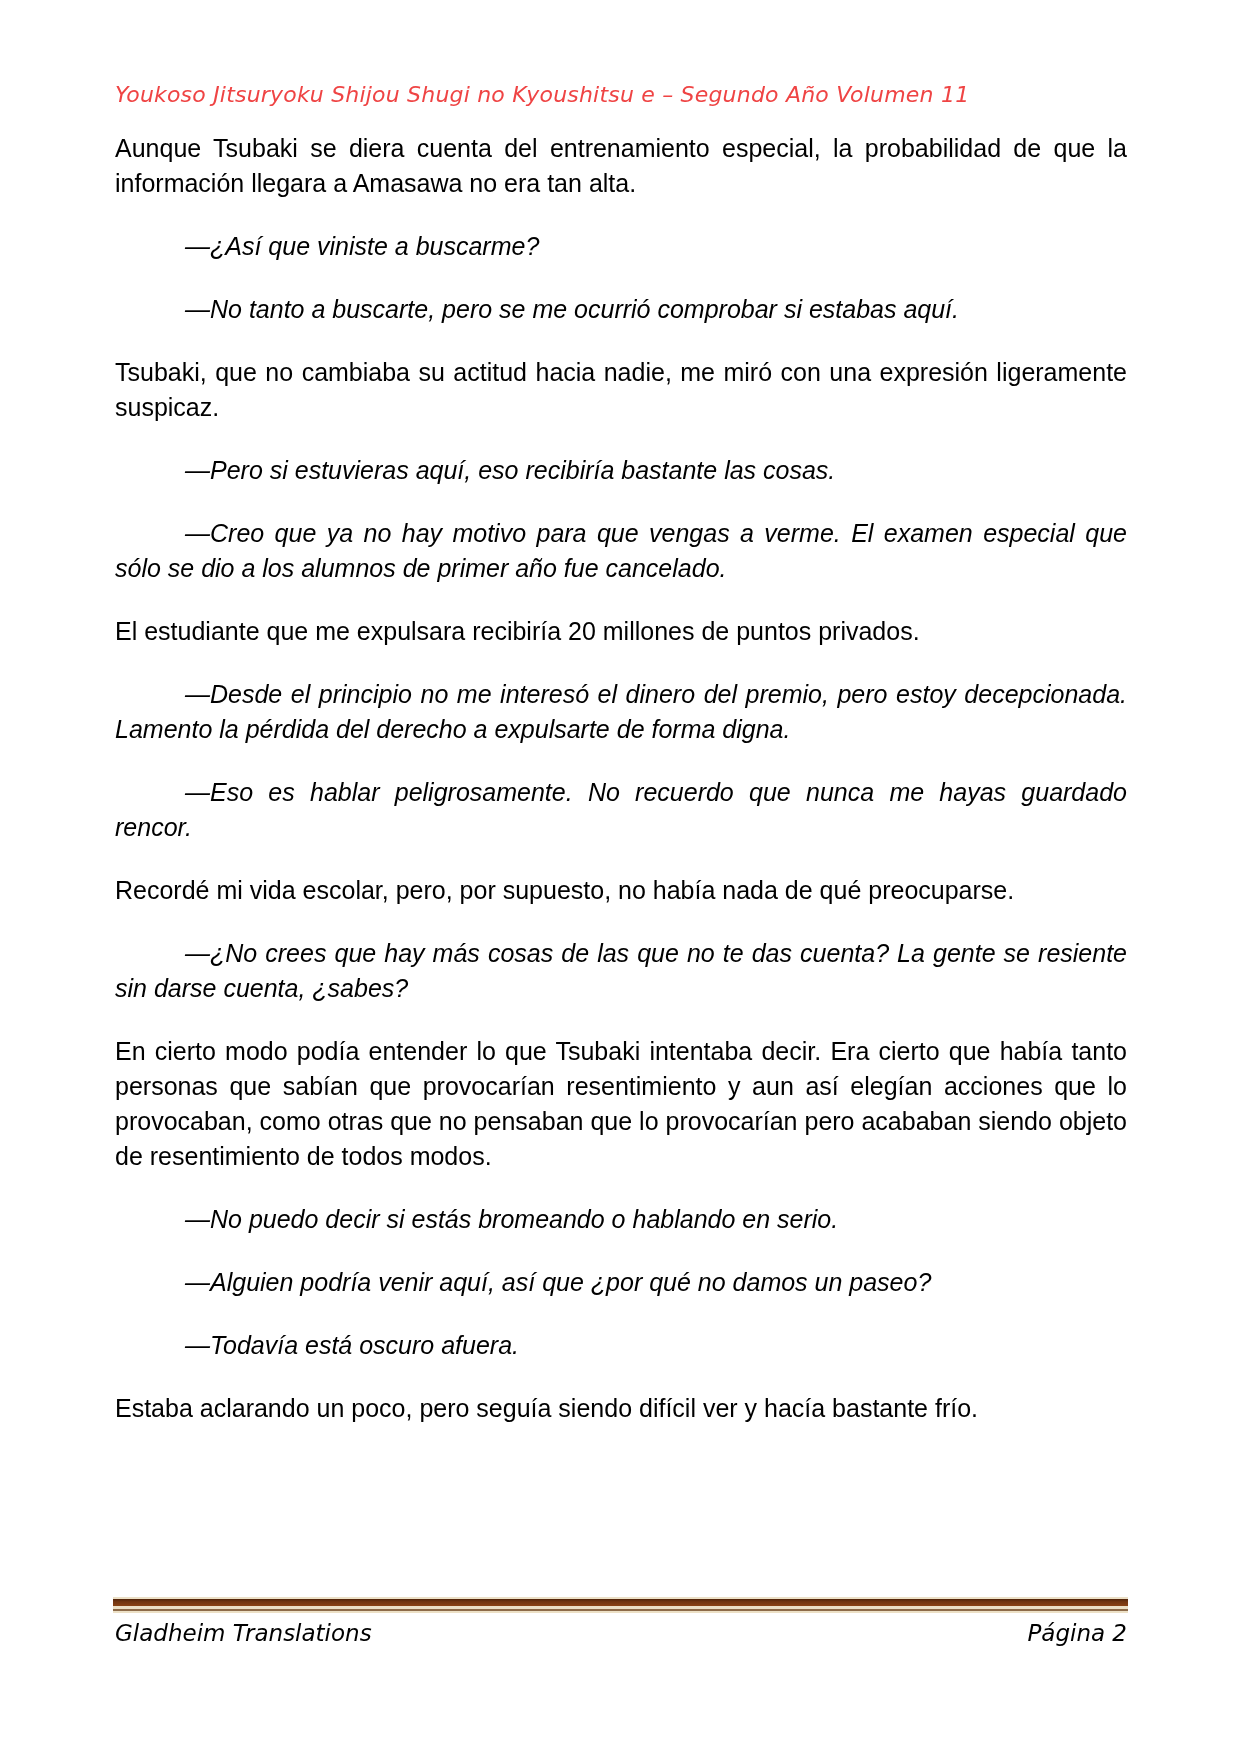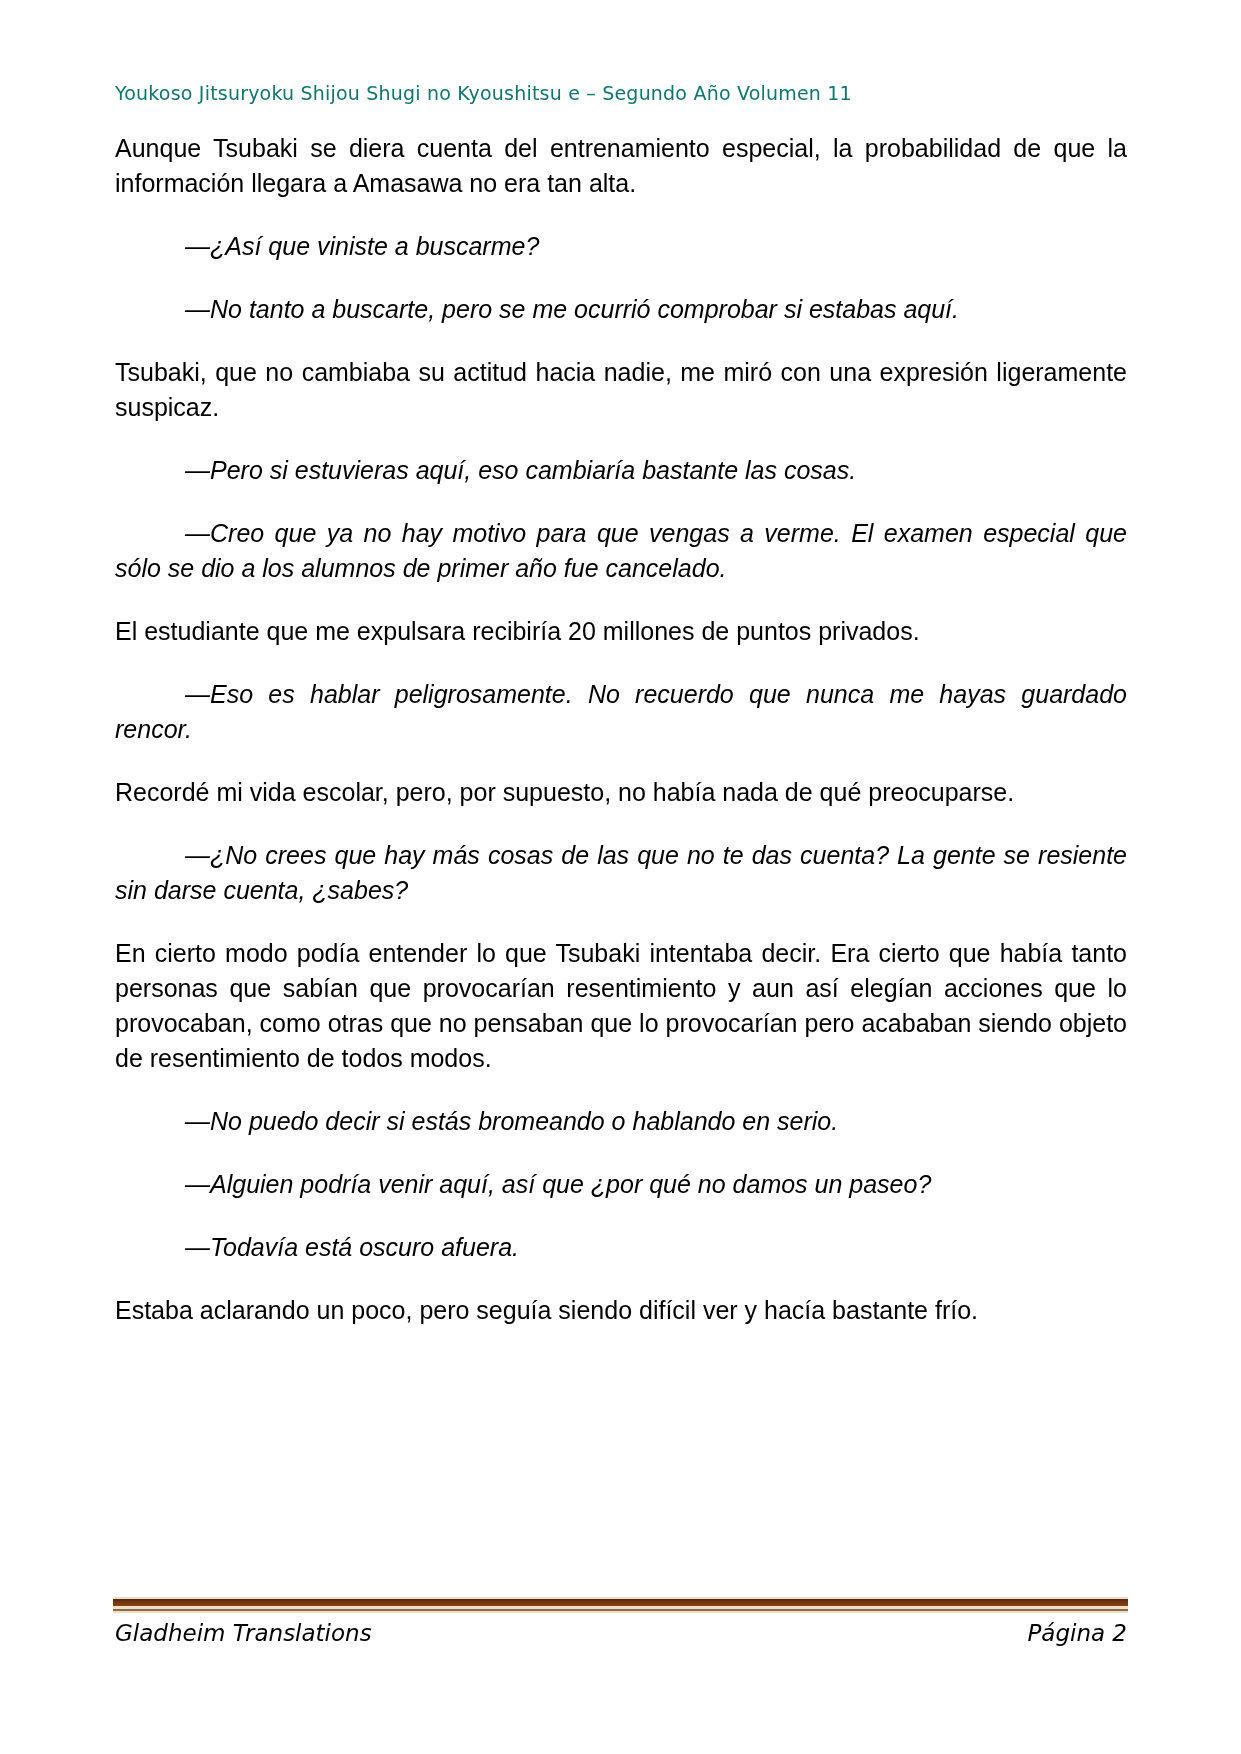--- a/index.html
+++ b/index.html
@@ -16,24 +16,25 @@
     font-family: "Liberation Sans", sans-serif;
     overflow: hidden;
   }
   
   .doc-header {
     position: absolute;
     left: 115px;
     top: 82px;
     width: 1012px;
     font-family: "DejaVu Sans", sans-serif;
-    font-size: 19px;
+    font-style: italic;
+    font-size: 22px;
     letter-spacing: 0.2px;
     white-space: nowrap;
-    color: #0f766e;
+    color: #ef4444;
   }
   
   .content {
     position: absolute;
     left: 115px;
     top: 131px;
     width: 1012px;
   }
   .content p {
     margin: 0 0 28px 0;
@@ -89,23 +90,24 @@
 
 <div class="page">
 
   <div class="doc-header">Youkoso Jitsuryoku Shijou Shugi no Kyoushitsu e – Segundo Año Volumen 11</div>
 
   <div class="content">
     <p class="narration">Aunque Tsubaki se diera cuenta del entrenamiento especial, la probabilidad de que la información llegara a Amasawa no era tan alta.</p>
     <p class="dialogue">—¿Así que viniste a buscarme?</p>
     <p class="dialogue">—No tanto a buscarte, pero se me ocurrió comprobar si estabas aquí.</p>
     <p class="narration">Tsubaki, que no cambiaba su actitud hacia nadie, me miró con una expresión ligeramente suspicaz.</p>
-    <p class="dialogue">—Pero si estuvieras aquí, eso cambiaría bastante las cosas.</p>
+    <p class="dialogue">—Pero si estuvieras aquí, eso recibiría bastante las cosas.</p>
     <p class="dialogue">—Creo que ya no hay motivo para que vengas a verme. El examen especial que sólo se dio a los alumnos de primer año fue cancelado.</p>
     <p class="narration">El estudiante que me expulsara recibiría 20 millones de puntos privados.</p>
+    <p class="dialogue">—Desde el principio no me interesó el dinero del premio, pero estoy decepcionada. Lamento la pérdida del derecho a expulsarte de forma digna.</p>
     <p class="dialogue">—Eso es hablar peligrosamente. No recuerdo que nunca me hayas guardado rencor.</p>
     <p class="narration">Recordé mi vida escolar, pero, por supuesto, no había nada de qué preocuparse.</p>
     <p class="dialogue">—¿No crees que hay más cosas de las que no te das cuenta? La gente se resiente sin darse cuenta, ¿sabes?</p>
     <p class="narration">En cierto modo podía entender lo que Tsubaki intentaba decir. Era cierto que había tanto personas que sabían que provocarían resentimiento y aun así elegían acciones que lo provocaban, como otras que no pensaban que lo provocarían pero acababan siendo objeto de resentimiento de todos modos.</p>
     <p class="dialogue">—No puedo decir si estás bromeando o hablando en serio.</p>
     <p class="dialogue">—Alguien podría venir aquí, así que ¿por qué no damos un paseo?</p>
     <p class="dialogue">—Todavía está oscuro afuera.</p>
     <p class="narration">Estaba aclarando un poco, pero seguía siendo difícil ver y hacía bastante frío.</p>
   </div>
 

